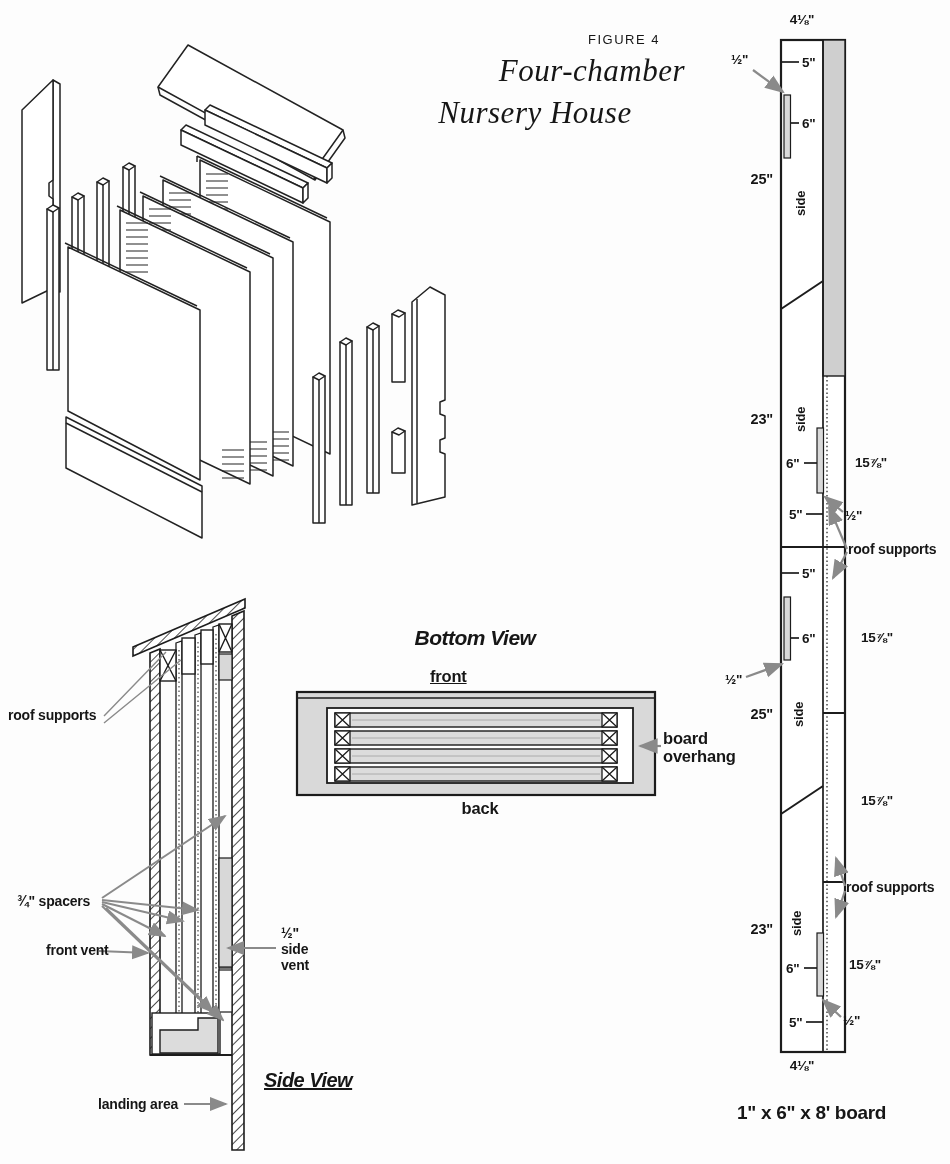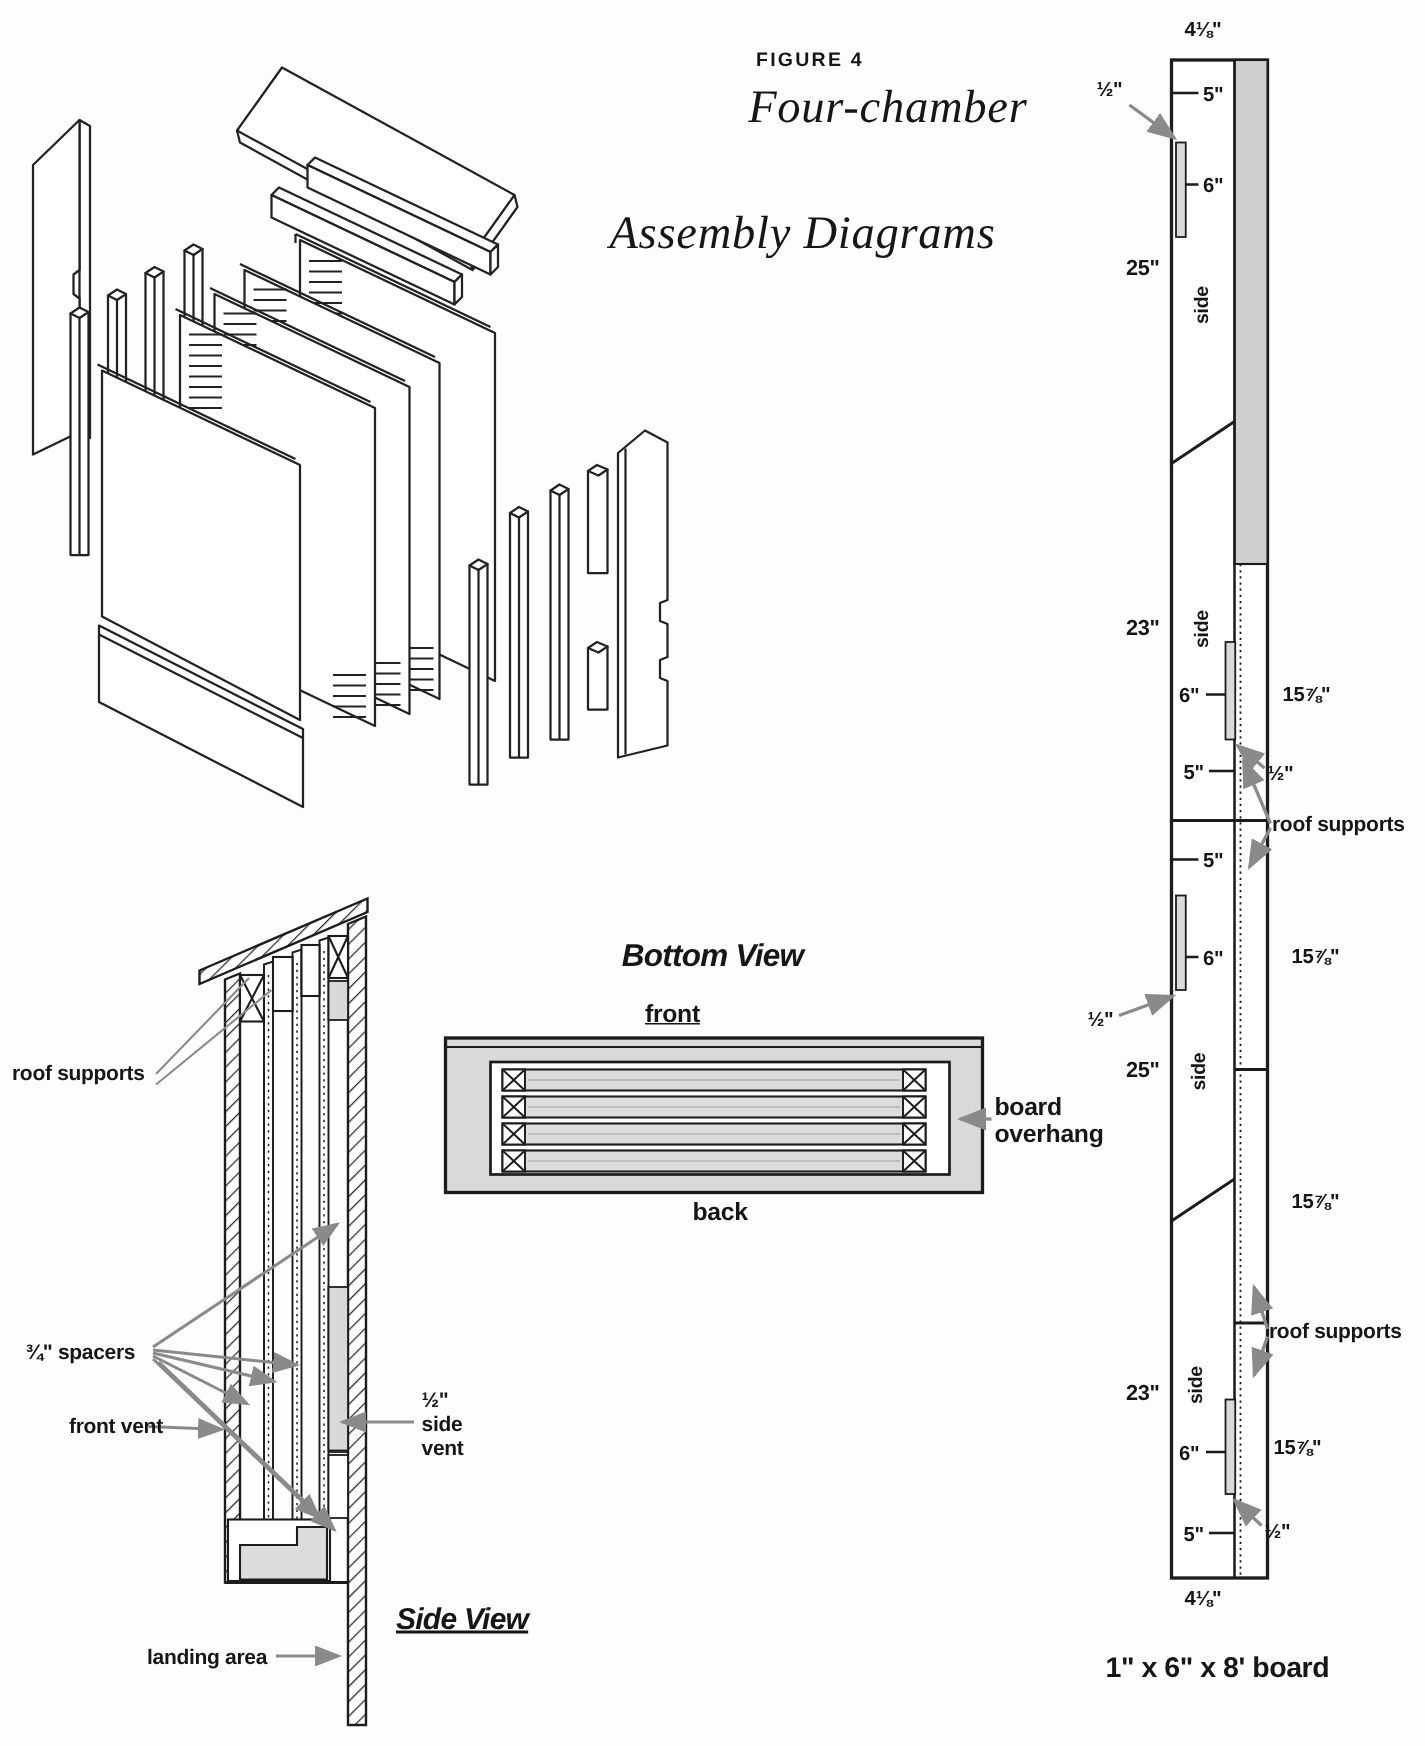--- a/index.html
+++ b/index.html
@@ -2,21 +2,21 @@
 <html><head>
 <meta charset="utf-8">
 <style>
   html,body{margin:0;padding:0;background:#e8e8e8;}
   .page{position:relative;width:950px;height:1164px;background:#fdfdfd;overflow:hidden;
         font-family:"Liberation Sans",sans-serif;color:#161616;}
   svg{position:absolute;left:0;top:0;}
   .lbl{position:absolute;font-weight:bold;font-size:13.5px;letter-spacing:-0.2px;white-space:nowrap;color:#161616;}
   .dim-r{width:38px;text-align:right;}
   .side-rot{writing-mode:vertical-rl;transform:rotate(180deg);font-size:13px;height:44px;}
-  .fig-label{font-weight:bold;font-size:13px;letter-spacing:1.5px;text-align:center;width:240px;}
+  .fig-label{font-weight:normal;font-size:13px;letter-spacing:1.5px;text-align:right;width:240px;}
   .fig-title{font-family:"Liberation Serif",serif;font-style:italic;font-weight:normal;
              font-size:31px;text-align:center;width:300px;letter-spacing:0.5px;}
   .view-title{font-size:21px;font-style:italic;letter-spacing:-0.5px;}
   .bv-word{font-size:16.5px;}
   .caption{font-size:19px;letter-spacing:-0.3px;}
 </style>
 </head>
 <body>
 
 <div class="page">
@@ -245,21 +245,21 @@
       <line x1="847" y1="549" x2="829" y2="507" marker-end="url(#ah)"></line>
       <line x1="847" y1="552" x2="833" y2="578" marker-end="url(#ah)"></line>
       <line x1="845" y1="886" x2="836" y2="858" marker-end="url(#ah)"></line>
       <line x1="845" y1="891" x2="836" y2="917" marker-end="url(#ah)"></line>
     </g>
   </g>
 </svg>
 
 <div class="lbl fig-label" style="left:420px;top:32px;">FIGURE 4</div>
 <div class="lbl fig-title" style="left:385px;top:53px;text-align:right;">Four-chamber</div>
-<div class="lbl fig-title" style="left:385px;top:137px;">Assembly Diagrams</div>
+<div class="lbl fig-title" style="left:385px;top:95px;">Nursery House</div>
 
 <div class="lbl view-title" style="left:375px;top:626px;width:200px;text-align:center;">Bottom View</div>
 <div class="lbl bv-word" style="left:430px;top:667px;width:100px;text-decoration:underline;">front</div>
 <div class="lbl bv-word" style="left:430px;top:799px;width:100px;text-align:center;">back</div>
 <div class="lbl bv-word" style="left:663px;top:729px;">board</div>
 <div class="lbl bv-word" style="left:663px;top:747px;">overhang</div>
 
 <div class="lbl" style="left:8px;top:707px;font-size:14px;">roof supports</div>
 <div class="lbl" style="left:17px;top:893px;font-size:14px;">¾" spacers</div>
 <div class="lbl" style="left:34px;top:942px;font-size:14px;margin-left:12px;">front vent</div>

